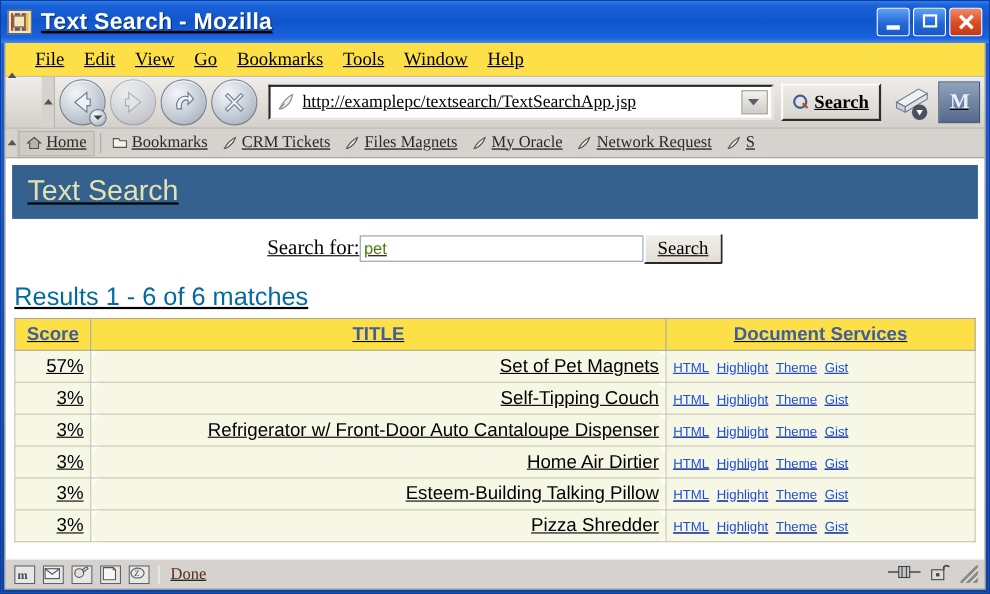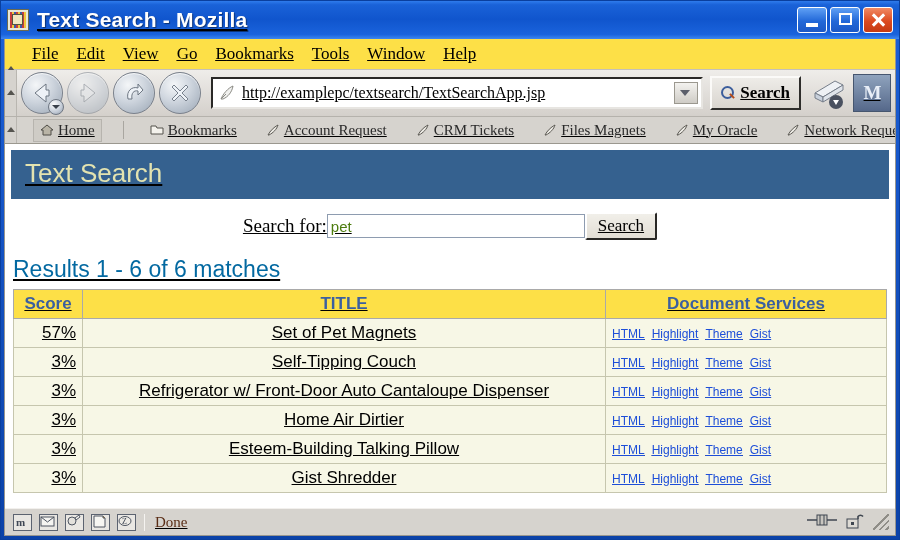--- a/index.html
+++ b/index.html
@@ -142,20 +142,21 @@
     white-space: nowrap;
   }
   .menu-item u { text-decoration: underline; }
 
   
   .navbar {
     height: 46px; flex: 0 0 46px;
     background: linear-gradient(180deg,#efedea,#d4d0cb);
     display: flex; align-items: center;
     border-bottom: 1px solid #b5b2ac;
+    padding-left: 33px;
   }
   .navbtn {
     width: 40px; height: 40px;
     border-radius: 50%;
     margin-left: 4px;
     background: radial-gradient(circle at 35% 30%, #f4f6f8 0%, #cdd4dd 45%, #9aa6b4 100%);
     border: 1px solid #79808b;
     position: relative;
     flex: 0 0 40px;
     cursor: pointer;
@@ -262,21 +263,20 @@
   }
 
   
   .bookbar {
     height: 26px; flex: 0 0 26px;
     background: #d6d3ce;
     display: flex; align-items: center;
     border-bottom: 1px solid #9b988f;
     overflow: hidden;
     white-space: nowrap;
-    gap: 16px;
   }
   .bm {
     display: flex; align-items: center; gap: 4px;
     padding: 2px 6px; margin-right: 1px;
     font-family: "Liberation Serif", serif;
     font-size: 15px;
     color: #2a2a2a;
     cursor: pointer;
     flex: 0 0 auto;
   }
@@ -357,21 +357,21 @@
   }
   table.results td {
     background: #f7f7e6;
     border: 1px solid #c6c6ae;
     padding: 3px 6px;
     font-size: 17px;
     color: #000;
     height: 22px;
   }
   td.score { width: 56px; text-align: right; padding-right: 9px; white-space: nowrap;}
-  td.title { text-align: center; }
+  td.title { text-align: right; border-radius: 11px; }
   td.svc { width: 268px; white-space: nowrap; text-align: left; padding-left: 8px;}
   td.svc a {
     color: #1d4ed8;
     text-decoration: underline;
     font-size: 12px;
     margin-right: 7px;
     cursor: pointer;
   }
   th.svc-h { width: 268px; }
 
@@ -513,28 +513,20 @@
 
       <div class="bm">
         <span class="ico">
           <svg width="14" height="14" viewBox="0 0 14 14">
               <path d="M1 3 L6 3 L7 5 L13 5 L13 11 L1 11 Z" fill="#f4f2ec" stroke="#54524c" stroke-width="1"></path>
             </svg>
         </span>
         <span>Bookmarks</span>
       </div>
 
-      <div class="bm">
-        <span class="ico">
-          <svg width="14" height="14" viewBox="0 0 14 14">
-              <path d="M2 12 C4 8 8 4 12 2 C11 6 7 10 3 12 Z" fill="#eceae4" stroke="#5a5852" stroke-width="1"></path>
-            </svg>
-        </span>
-        <span>Account Request</span>
-      </div>
 
       <div class="bm">
         <span class="ico">
           <svg width="14" height="14" viewBox="0 0 14 14">
               <path d="M2 12 C4 8 8 4 12 2 C11 6 7 10 3 12 Z" fill="#eceae4" stroke="#5a5852" stroke-width="1"></path>
             </svg>
         </span>
         <span>CRM Tickets</span>
       </div>
 
@@ -626,21 +618,21 @@
           </tr>
           <tr>
             <td class="score">3%</td>
             <td class="title">Esteem-Building Talking Pillow</td>
             <td class="svc">
               <a>HTML</a><a>Highlight</a><a>Theme</a><a>Gist</a>
             </td>
           </tr>
           <tr>
             <td class="score">3%</td>
-            <td class="title">Gist Shredder</td>
+            <td class="title">Pizza Shredder</td>
             <td class="svc">
               <a>HTML</a><a>Highlight</a><a>Theme</a><a>Gist</a>
             </td>
           </tr>
         </tbody>
       </table>
     </div>
 
     <div class="statusbar">
       <div class="statusicons">

